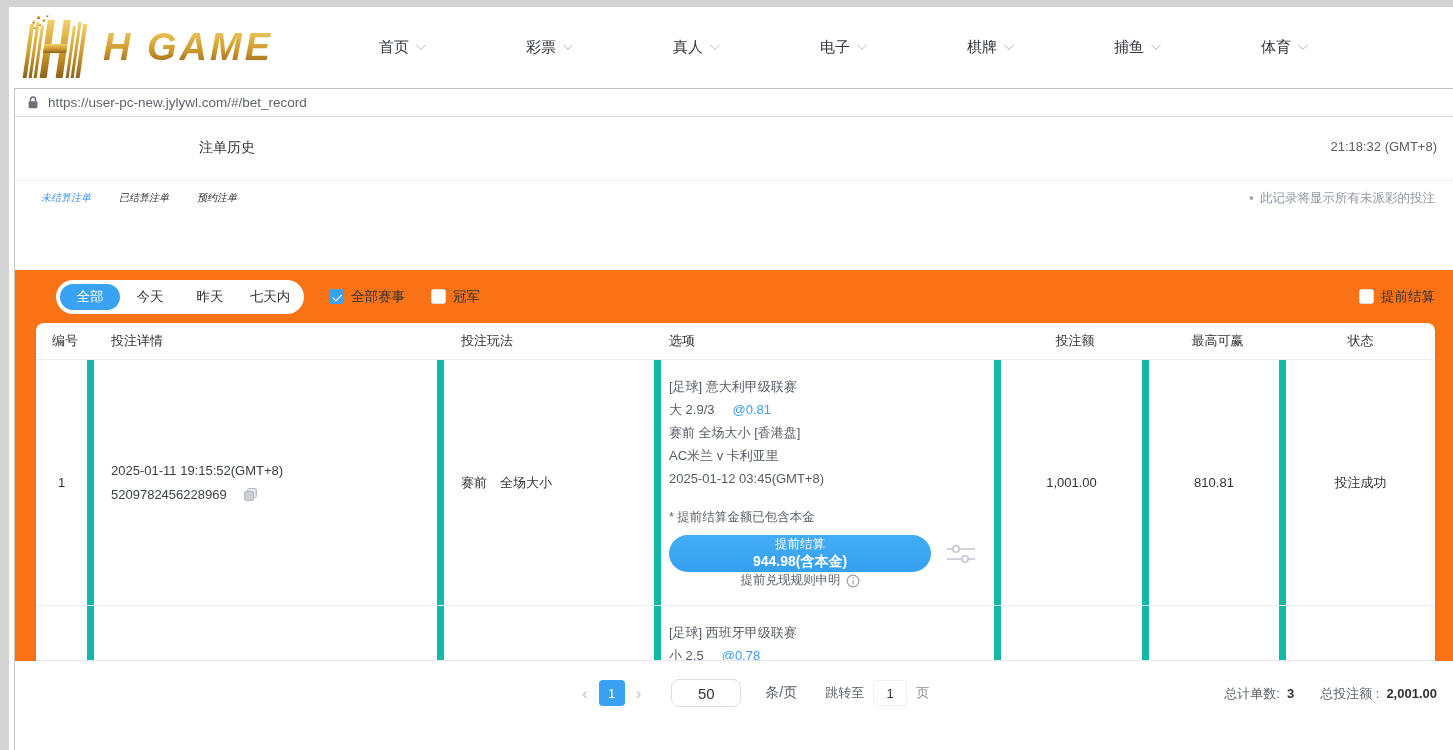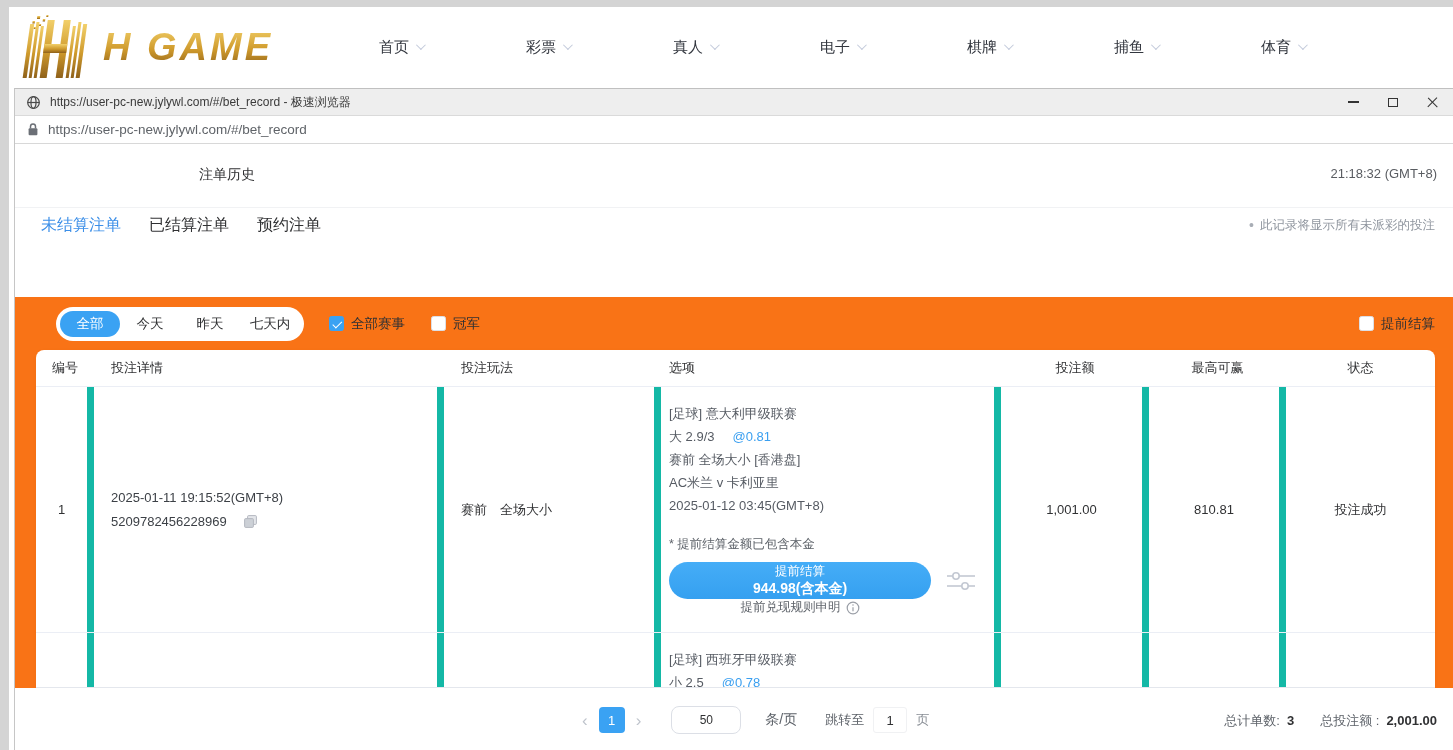--- a/index.html
+++ b/index.html
@@ -37,21 +37,21 @@
   .addressbar { height:28px; background:#fff; border-bottom:1px solid #d8d8d8; display:flex; align-items:center; padding-left:12px; }
   .url-text { font-size:13.5px; color:#5f6368; margin-left:9px; }
 
   
   .page { position:relative; height:606px; background:#fff; }
   .page-head { height:63px; position:relative; }
   .page-title { position:absolute; left:184px; top:22px; font-size:14px; color:#303133; }
   .page-time { position:absolute; right:16px; top:22px; font-size:13px; color:#595c61; }
 
   .tabbar { height:35px; border-top:1px solid #f1f2f4; display:flex; align-items:center; padding-left:26px; gap:28px; position:relative; }
-  .tab { font-size:16px; color:#303133; cursor:pointer; }
+  .tab { font-size:10px; color:#303133; cursor:pointer;font-style:italic; }
   .tab.active { color:#3c8fe8; }
   .notice { position:absolute; right:18px; top:0; height:100%; display:flex; align-items:center; gap:6px; font-size:12.5px; color:#8f959e; }
   .notice .dot { color:#a8adb5; font-size:14px; }
 
   .graybg { position:absolute; left:0; right:0; top:153px; bottom:0; background:#f97316; }
 
   
   .filterbar { height:53px; display:flex; align-items:center; padding-left:41px; position:relative; }
   .date-group { background:#fff; border-radius:17px; height:34px; display:inline-flex; align-items:center; padding:0 4px; }
   .date-opt { width:60px; height:26px; display:flex; align-items:center; justify-content:center; font-size:13.5px; color:#303133; border-radius:13px; cursor:pointer; }
@@ -94,21 +94,21 @@
   .cash-btn .l2 { font-size:14px; font-weight:bold; }
   .rule-line { width:262px; margin-top:0; display:flex; align-items:center; justify-content:center; gap:5px; font-size:12.5px; color:#5d6269; }
 
   
   .pagebar { position:absolute; left:0; right:0; bottom:0; height:62px; background:#fff; }
   .pager { position:absolute; left:561px; top:18px; height:28px; display:flex; align-items:center; }
   .pg-arrow { font-size:17px; color:#bfc4cc; padding:0 6px; cursor:pointer; line-height:1; }
   .pg-cur { width:26px; height:26px; border-radius:4px; background:#3aa2f3; color:#fff; font-size:13px;
     display:flex; align-items:center; justify-content:center; margin:0 5px; cursor:pointer; }
   .pg-size { width:70px; height:28px; border:1px solid #dcdfe6; border-radius:8px; text-align:center;
-    font-size:12px; color:#303133; margin-left:24px; font-family:inherit; }
+    font-size:15px; color:#303133; margin-left:24px; font-family:inherit; }
   .per-label { font-size:14px; color:#5d6269; margin-left:24px; }
   .jump-label { font-size:13px; color:#5d6269; margin-left:28px; }
   .jump-input { width:34px; height:26px; border:1px solid #f0f1f3; border-radius:3px; text-align:center;
     font-size:13px; color:#303133; margin-left:9px; font-family:inherit; }
   .page-unit { font-size:13px; color:#8a8f96; margin-left:9px; }
   .totals { position:absolute; right:16px; top:24px; display:flex; gap:26px; font-size:13px; }
   .tot-label { color:#5d6269; }
   .tot-val { font-weight:bold; color:#303133; margin-left:7px; }
 </style>
 </head>
@@ -174,39 +174,20 @@
       </div>
     <div class="nav-item">
         <span>体育</span>
         <i class="chev"></i>
       </div>
   </nav>
 </header>
 
 <div class="bwindow">
 
-  <div class="titlebar">
-    <svg width="15" height="15" viewBox="0 0 16 16" fill="none" stroke="#4a4a4a" stroke-width="1.3">
-      <circle cx="8" cy="8" r="6.2"></circle>
-        <ellipse cx="8" cy="8" rx="2.7" ry="6.2"></ellipse>
-        <line x1="1.8" y1="8" x2="14.2" y2="8"></line>
-    </svg>
-    <span class="title-text">https://user-pc-new.jylywl.com/#/bet_record - 极速浏览器</span>
-    <div class="win-controls">
-      <div class="winbtn">
-          <span class="ic-min"></span>
-        </div>
-      <div class="winbtn">
-          <span class="ic-max"></span>
-        </div>
-      <div class="winbtn">
-          <span class="ic-close"></span>
-        </div>
-    </div>
-  </div>
 
   <div class="addressbar">
     <svg width="12" height="15" viewBox="0 0 12 15">
       <path d="M3.5 6.5 V4.6 a2.5 2.6 0 0 1 5 0 V6.5" fill="none" stroke="#6b6f76" stroke-width="1.5"></path>
       <rect x="1.6" y="6.3" width="8.8" height="7" rx="1" fill="#6b6f76"></rect>
     </svg>
     <span class="url-text">https://user-pc-new.jylywl.com/#/bet_record</span>
   </div>
 
   <div class="page">

